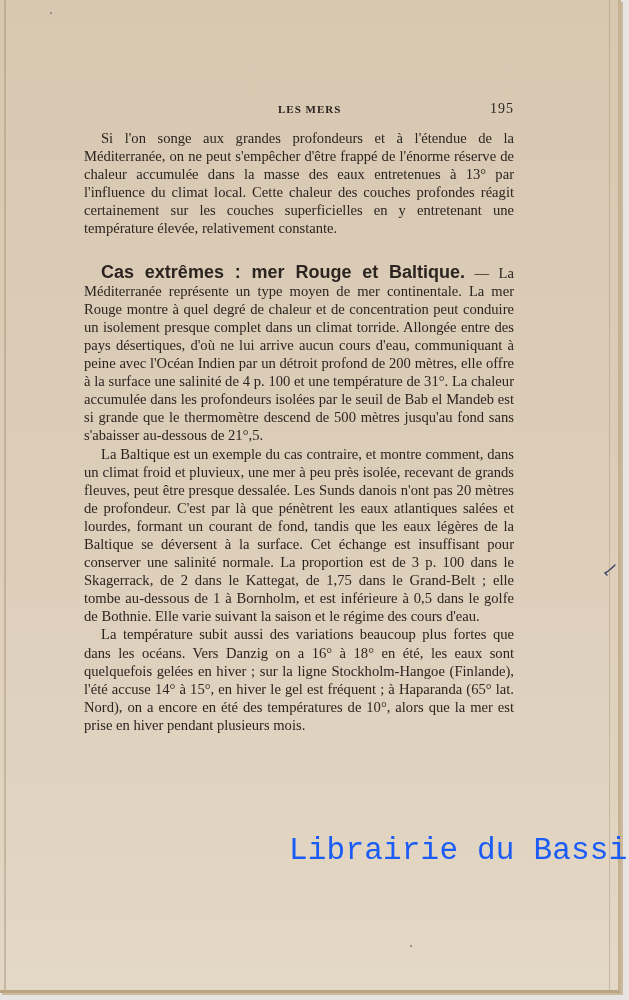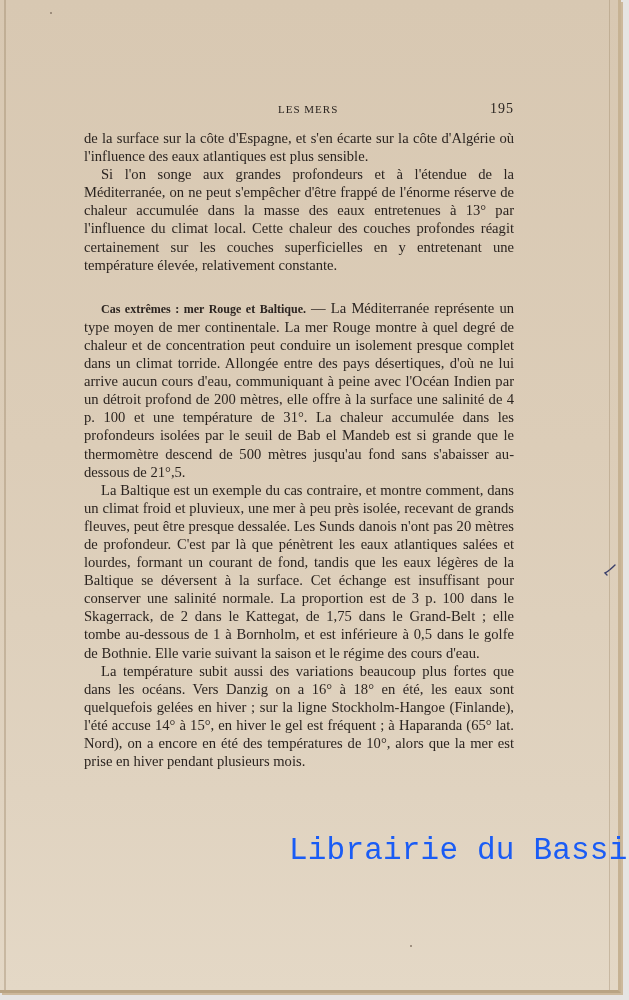--- a/index.html
+++ b/index.html
@@ -23,34 +23,34 @@
     }
     .page::after {
       content: ""; position: absolute; right: 8px; top: 0; bottom: 0; width: 1px;
       background: rgba(150,125,95,0.35);
     }
     .running-head {
       position: absolute; top: 103px; left: 84px; width: 430px;
       font-family: "Liberation Serif", serif;
       font-size: 11px; letter-spacing: 1px; color: #2a2420;
     }
-    .running-head .title { position: absolute; left: 194px; font-weight: normal; text-align: right; }
+    .running-head .title { position: absolute; left: 194px; font-weight: bold; text-align: right; }
     .running-head .num { position: absolute; right: 0; top: -2px; font-size: 14px; letter-spacing: 1px; }
     .body-text {
       position: absolute; left: 84px; top: 129px; width: 430px;
       font-family: "Liberation Serif", serif;
       font-size: 14.6px; line-height: 18.1px; color: #2b2420;
       text-align: justify;
     }
     .body-text p { margin: 0; text-indent: 17px; }
     .body-text p.noindent { text-indent: 0; }
     .section-gap { height: 25px; }
     .section-head {
-      font-family: Liberation Serif, serif;
-      font-weight: bold; font-size: 12px;
+      font-family: Liberation Sans, sans-serif;
+      font-weight: bold; font-size: 18px;
     }
     .watermark {
       position: absolute; left: 289px; top: 833px;
       font-family: Liberation Mono, monospace;
       font-size: 31px; color: #1a5cf5; letter-spacing: 0.2px;
       white-space: nowrap;
     }
     .pencil-mark {
       position: absolute; left: 603px; top: 563px; width: 14px; height: 14px;
     }
@@ -59,21 +59,20 @@
 </head>
 <body>
 
 <div class="page">
   <div class="running-head">
     <span class="title">LES MERS</span>
     <span class="num">195</span>
   </div>
 
   <div class="body-text">
-    <p class="noindent">de la surface sur la côte d'Espagne, et s'en écarte sur la côte d'Algérie où l'influence des eaux atlantiques est plus sensible.</p>
     <p>Si l'on songe aux grandes profondeurs et à l'étendue de la Méditerranée, on ne peut s'empêcher d'être frappé de l'énorme réserve de chaleur accumulée dans la masse des eaux entretenues à 13° par l'influence du climat local. Cette chaleur des couches profondes réagit certainement sur les couches superficielles en y entretenant une température élevée, relativement constante.</p>
 
     <div class="section-gap"></div>
 
     <p><span class="section-head">Cas extrêmes : mer Rouge et Baltique.</span><span> — La Méditerranée représente un type moyen de mer continentale. La mer Rouge montre à quel degré de chaleur et de concentration peut conduire un isolement presque complet dans un climat torride. Allongée entre des pays désertiques, d'où ne lui arrive aucun cours d'eau, communiquant à peine avec l'Océan Indien par un détroit profond de 200 mètres, elle offre à la surface une salinité de 4 p. 100 et une température de 31°. La chaleur accumulée dans les profondeurs isolées par le seuil de Bab el Mandeb est si grande que le thermomètre descend de 500 mètres jusqu'au fond sans s'abaisser au-dessous de 21°,5.</span></p>
     <p>La Baltique est un exemple du cas contraire, et montre comment, dans un climat froid et pluvieux, une mer à peu près isolée, recevant de grands fleuves, peut être presque dessalée. Les Sunds danois n'ont pas 20 mètres de profondeur. C'est par là que pénètrent les eaux atlantiques salées et lourdes, formant un courant de fond, tandis que les eaux légères de la Baltique se déversent à la surface. Cet échange est insuffisant pour conserver une salinité normale. La proportion est de 3 p. 100 dans le Skagerrack, de 2 dans le Kattegat, de 1,75 dans le Grand-Belt ; elle tombe au-dessous de 1 à Bornholm, et est inférieure à 0,5 dans le golfe de Bothnie. Elle varie suivant la saison et le régime des cours d'eau.</p>
     <p>La température subit aussi des variations beaucoup plus fortes que dans les océans. Vers Danzig on a 16° à 18° en été, les eaux sont quelquefois gelées en hiver ; sur la ligne Stockholm-Hangoe (Finlande), l'été accuse 14° à 15°, en hiver le gel est fréquent ; à Haparanda (65° lat. Nord), on a encore en été des températures de 10°, alors que la mer est prise en hiver pendant plusieurs mois.</p>
   </div>
 
   <svg class="pencil-mark" viewBox="0 0 14 14">

